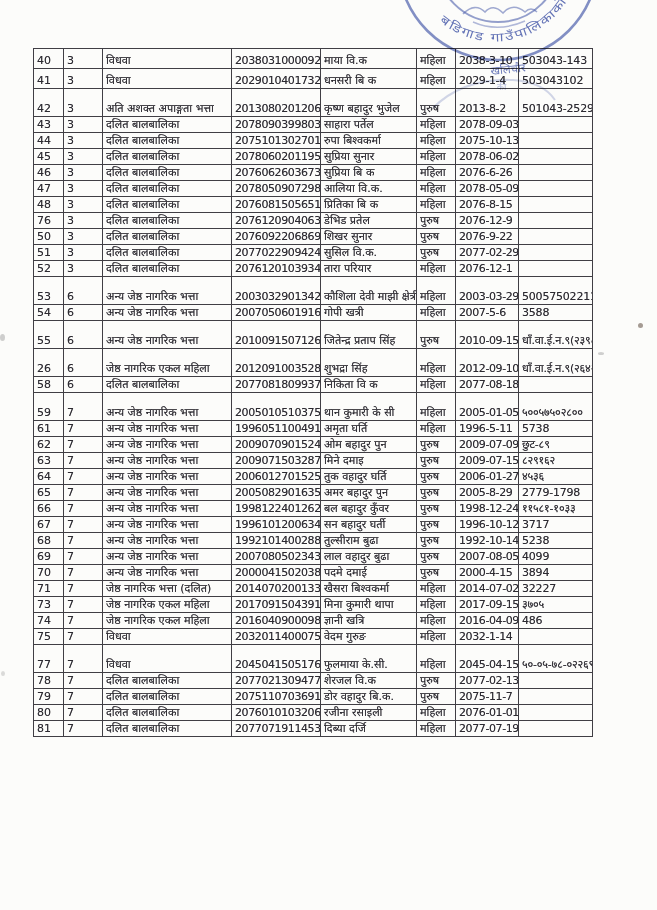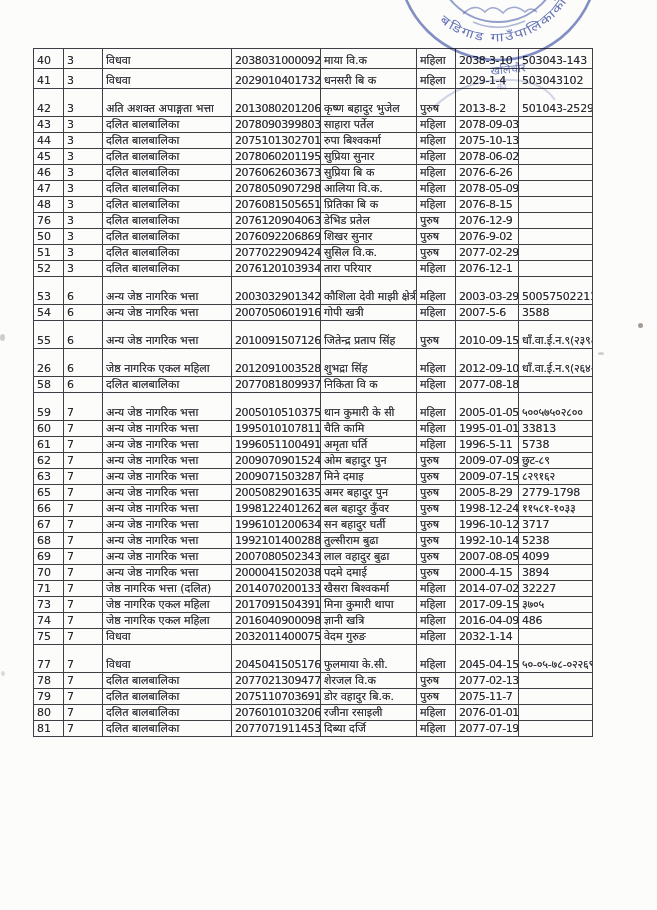--- a/index.html
+++ b/index.html
@@ -156,21 +156,21 @@
           <td class="c-num">2076-12-9</td>
           <td class="c-ref"></td>
         </tr>
         <tr>
           <td class="c-sn">50</td>
           <td class="c-ward">3</td>
           <td class="c-type">दलित बालबालिका</td>
           <td class="c-num">2076092206869</td>
           <td class="c-name">शिखर सुनार</td>
           <td class="c-gender">पुरुष</td>
-          <td class="c-num">2076-9-02</td>
+          <td class="c-num">2076-9-22</td>
           <td class="c-ref"></td>
         </tr>
         <tr>
           <td class="c-sn">51</td>
           <td class="c-ward">3</td>
           <td class="c-type">दलित बालबालिका</td>
           <td class="c-num">2077022909424</td>
           <td class="c-name">सुसिल वि.क.</td>
           <td class="c-gender">पुरुष</td>
           <td class="c-num">2077-02-29</td>
@@ -240,30 +240,20 @@
           <td class="c-sn">59</td>
           <td class="c-ward">7</td>
           <td class="c-type">अन्य जेष्ठ नागरिक भत्ता</td>
           <td class="c-num">2005010510375</td>
           <td class="c-name">थान कुमारी के सी</td>
           <td class="c-gender">महिला</td>
           <td class="c-num">2005-01-05</td>
           <td class="c-ref">५००५७५०२८००</td>
         </tr>
         <tr>
-          <td class="c-sn">60</td>
-          <td class="c-ward">7</td>
-          <td class="c-type">अन्य जेष्ठ नागरिक भत्ता</td>
-          <td class="c-num">1995010107811</td>
-          <td class="c-name">चैति कामि</td>
-          <td class="c-gender">महिला</td>
-          <td class="c-num">1995-01-01</td>
-          <td class="c-ref">33813</td>
-        </tr>
-        <tr>
           <td class="c-sn">61</td>
           <td class="c-ward">7</td>
           <td class="c-type">अन्य जेष्ठ नागरिक भत्ता</td>
           <td class="c-num">1996051100491</td>
           <td class="c-name">अमृता घर्ति</td>
           <td class="c-gender">महिला</td>
           <td class="c-num">1996-5-11</td>
           <td class="c-ref">5738</td>
         </tr>
         <tr>
@@ -278,20 +268,30 @@
         </tr>
         <tr>
           <td class="c-sn">63</td>
           <td class="c-ward">7</td>
           <td class="c-type">अन्य जेष्ठ नागरिक भत्ता</td>
           <td class="c-num">2009071503287</td>
           <td class="c-name">मिने दमाइ</td>
           <td class="c-gender">पुरुष</td>
           <td class="c-num">2009-07-15</td>
           <td class="c-ref">८२९१६२</td>
+        </tr>
+        <tr>
+          <td class="c-sn">64</td>
+          <td class="c-ward">7</td>
+          <td class="c-type">अन्य जेष्ठ नागरिक भत्ता</td>
+          <td class="c-num">2006012701525</td>
+          <td class="c-name">तुक वहादुर घर्ति</td>
+          <td class="c-gender">पुरुष</td>
+          <td class="c-num">2006-01-27</td>
+          <td class="c-ref">४५३६</td>
         </tr>
         <tr>
           <td class="c-sn">65</td>
           <td class="c-ward">7</td>
           <td class="c-type">अन्य जेष्ठ नागरिक भत्ता</td>
           <td class="c-num">2005082901635</td>
           <td class="c-name">अमर बहादुर पुन</td>
           <td class="c-gender">पुरुष</td>
           <td class="c-num">2005-8-29</td>
           <td class="c-ref">2779-1798</td>

